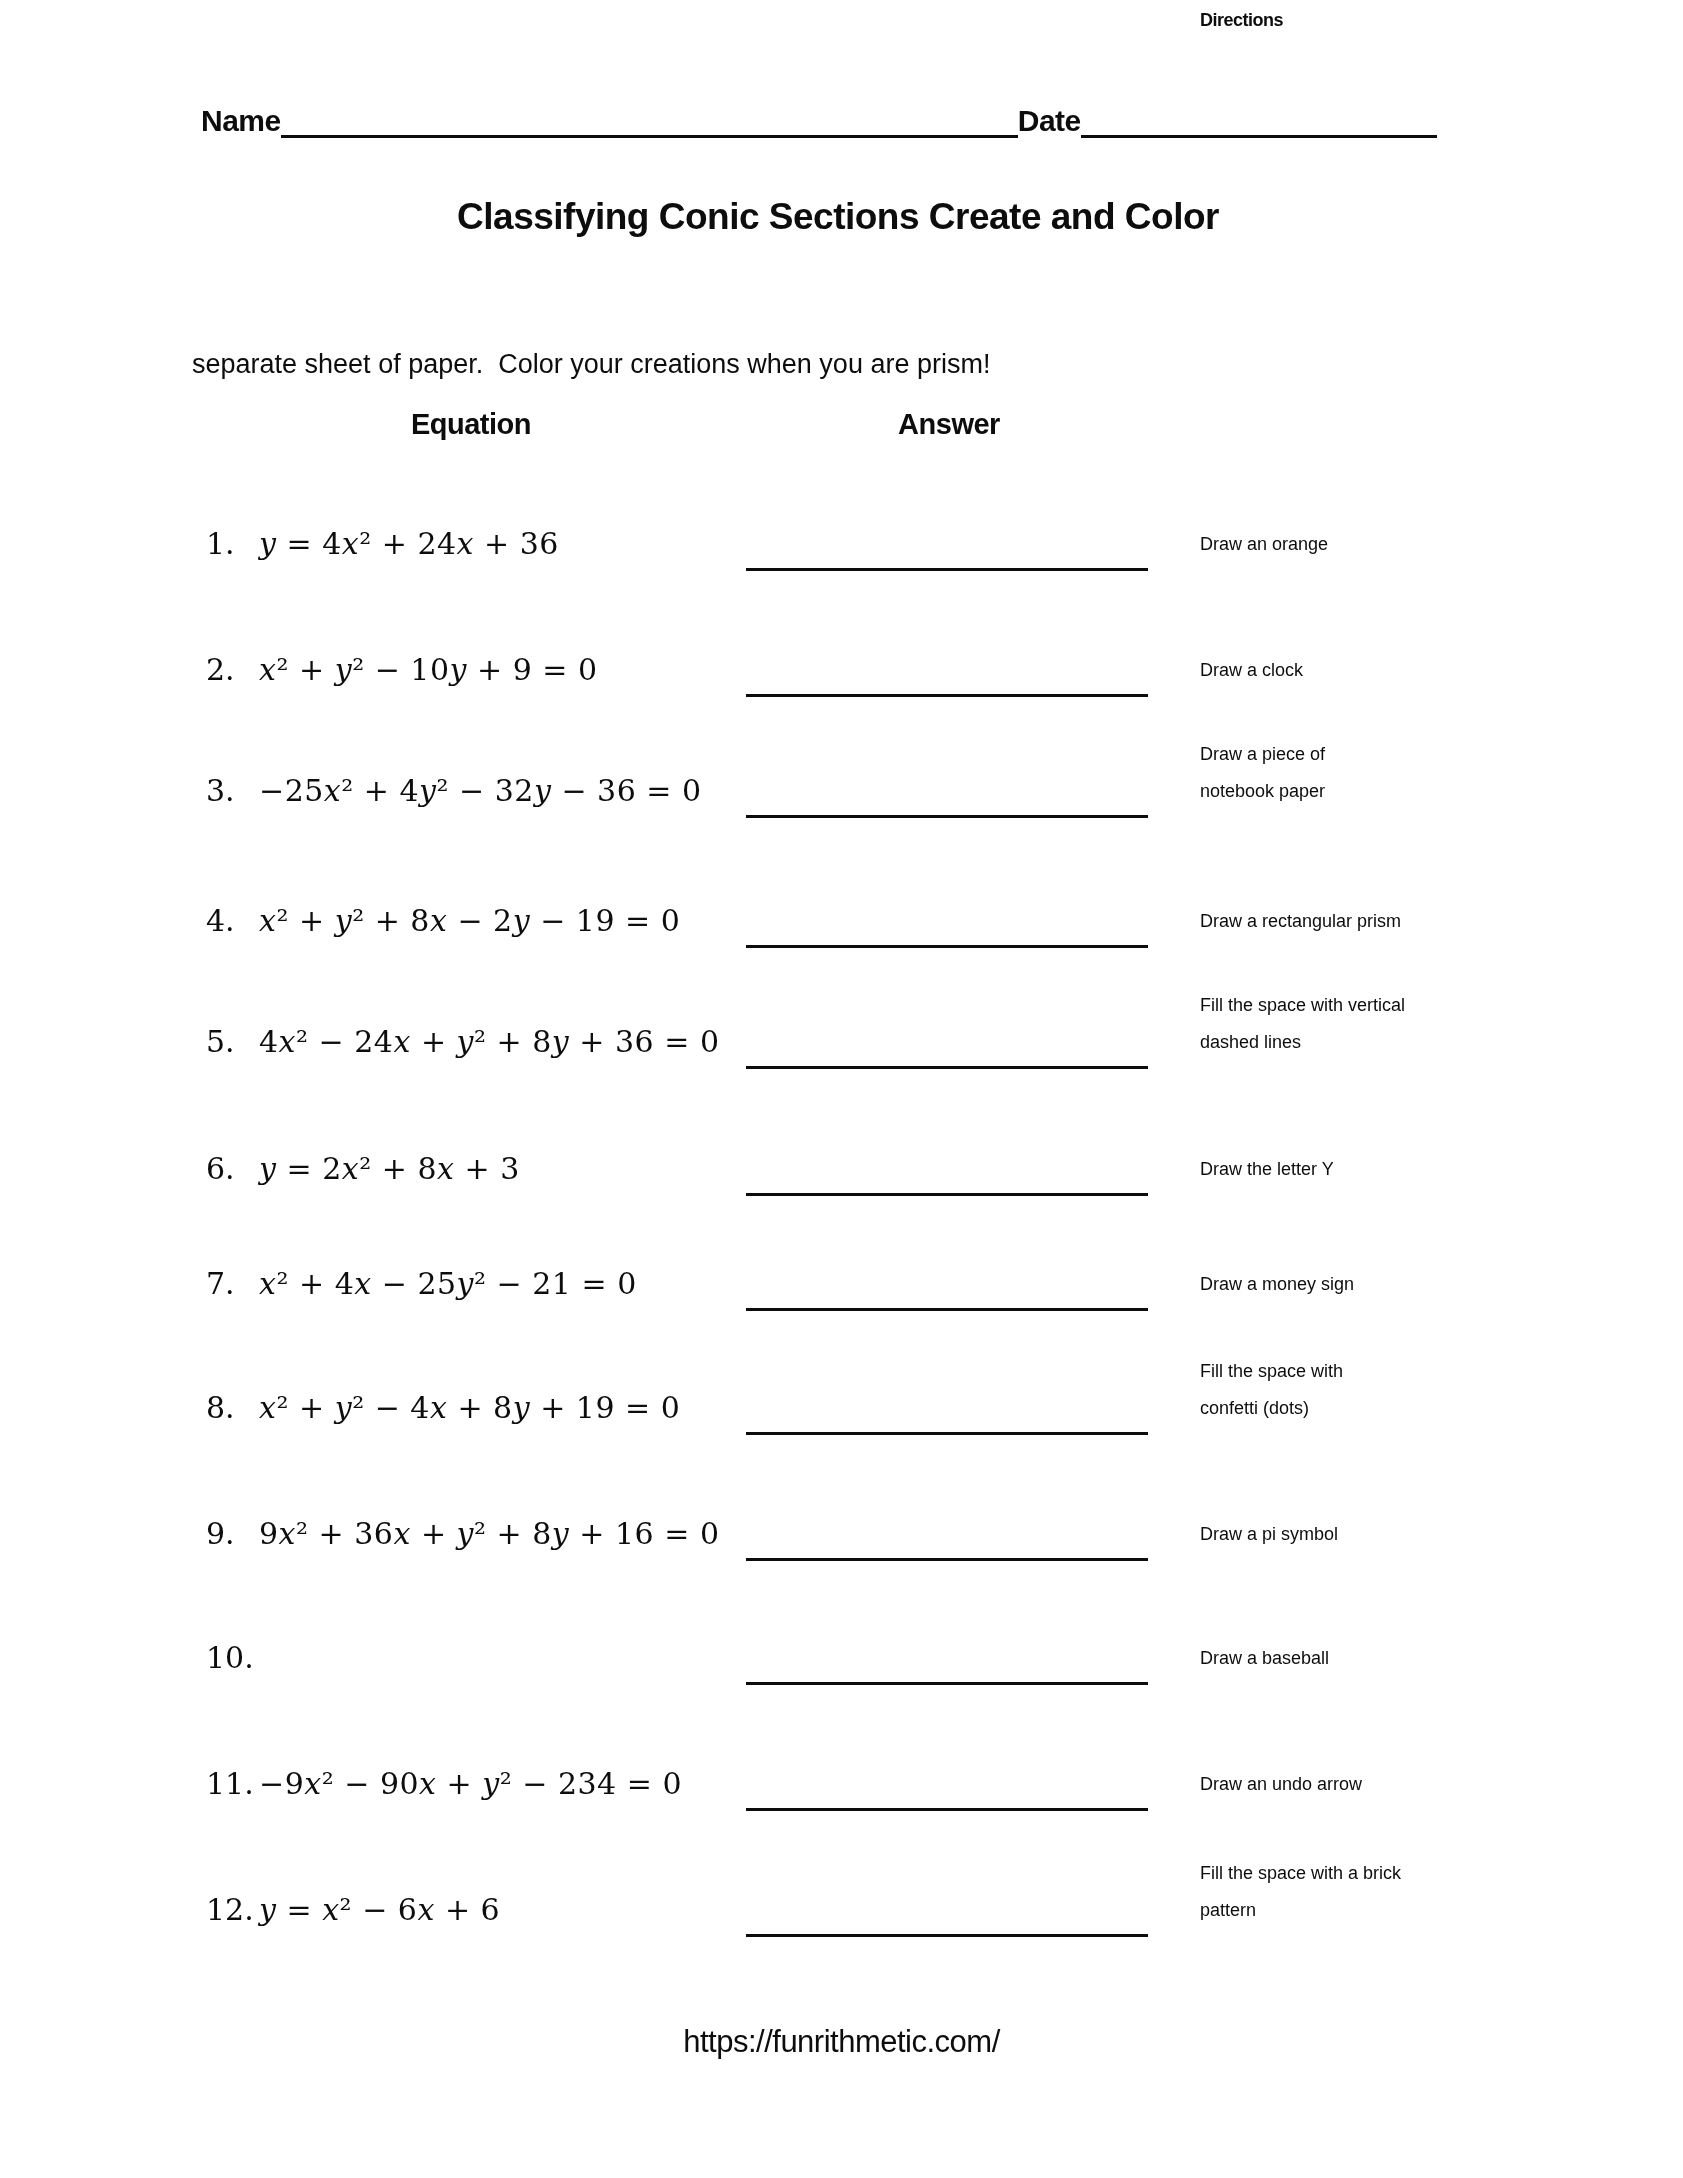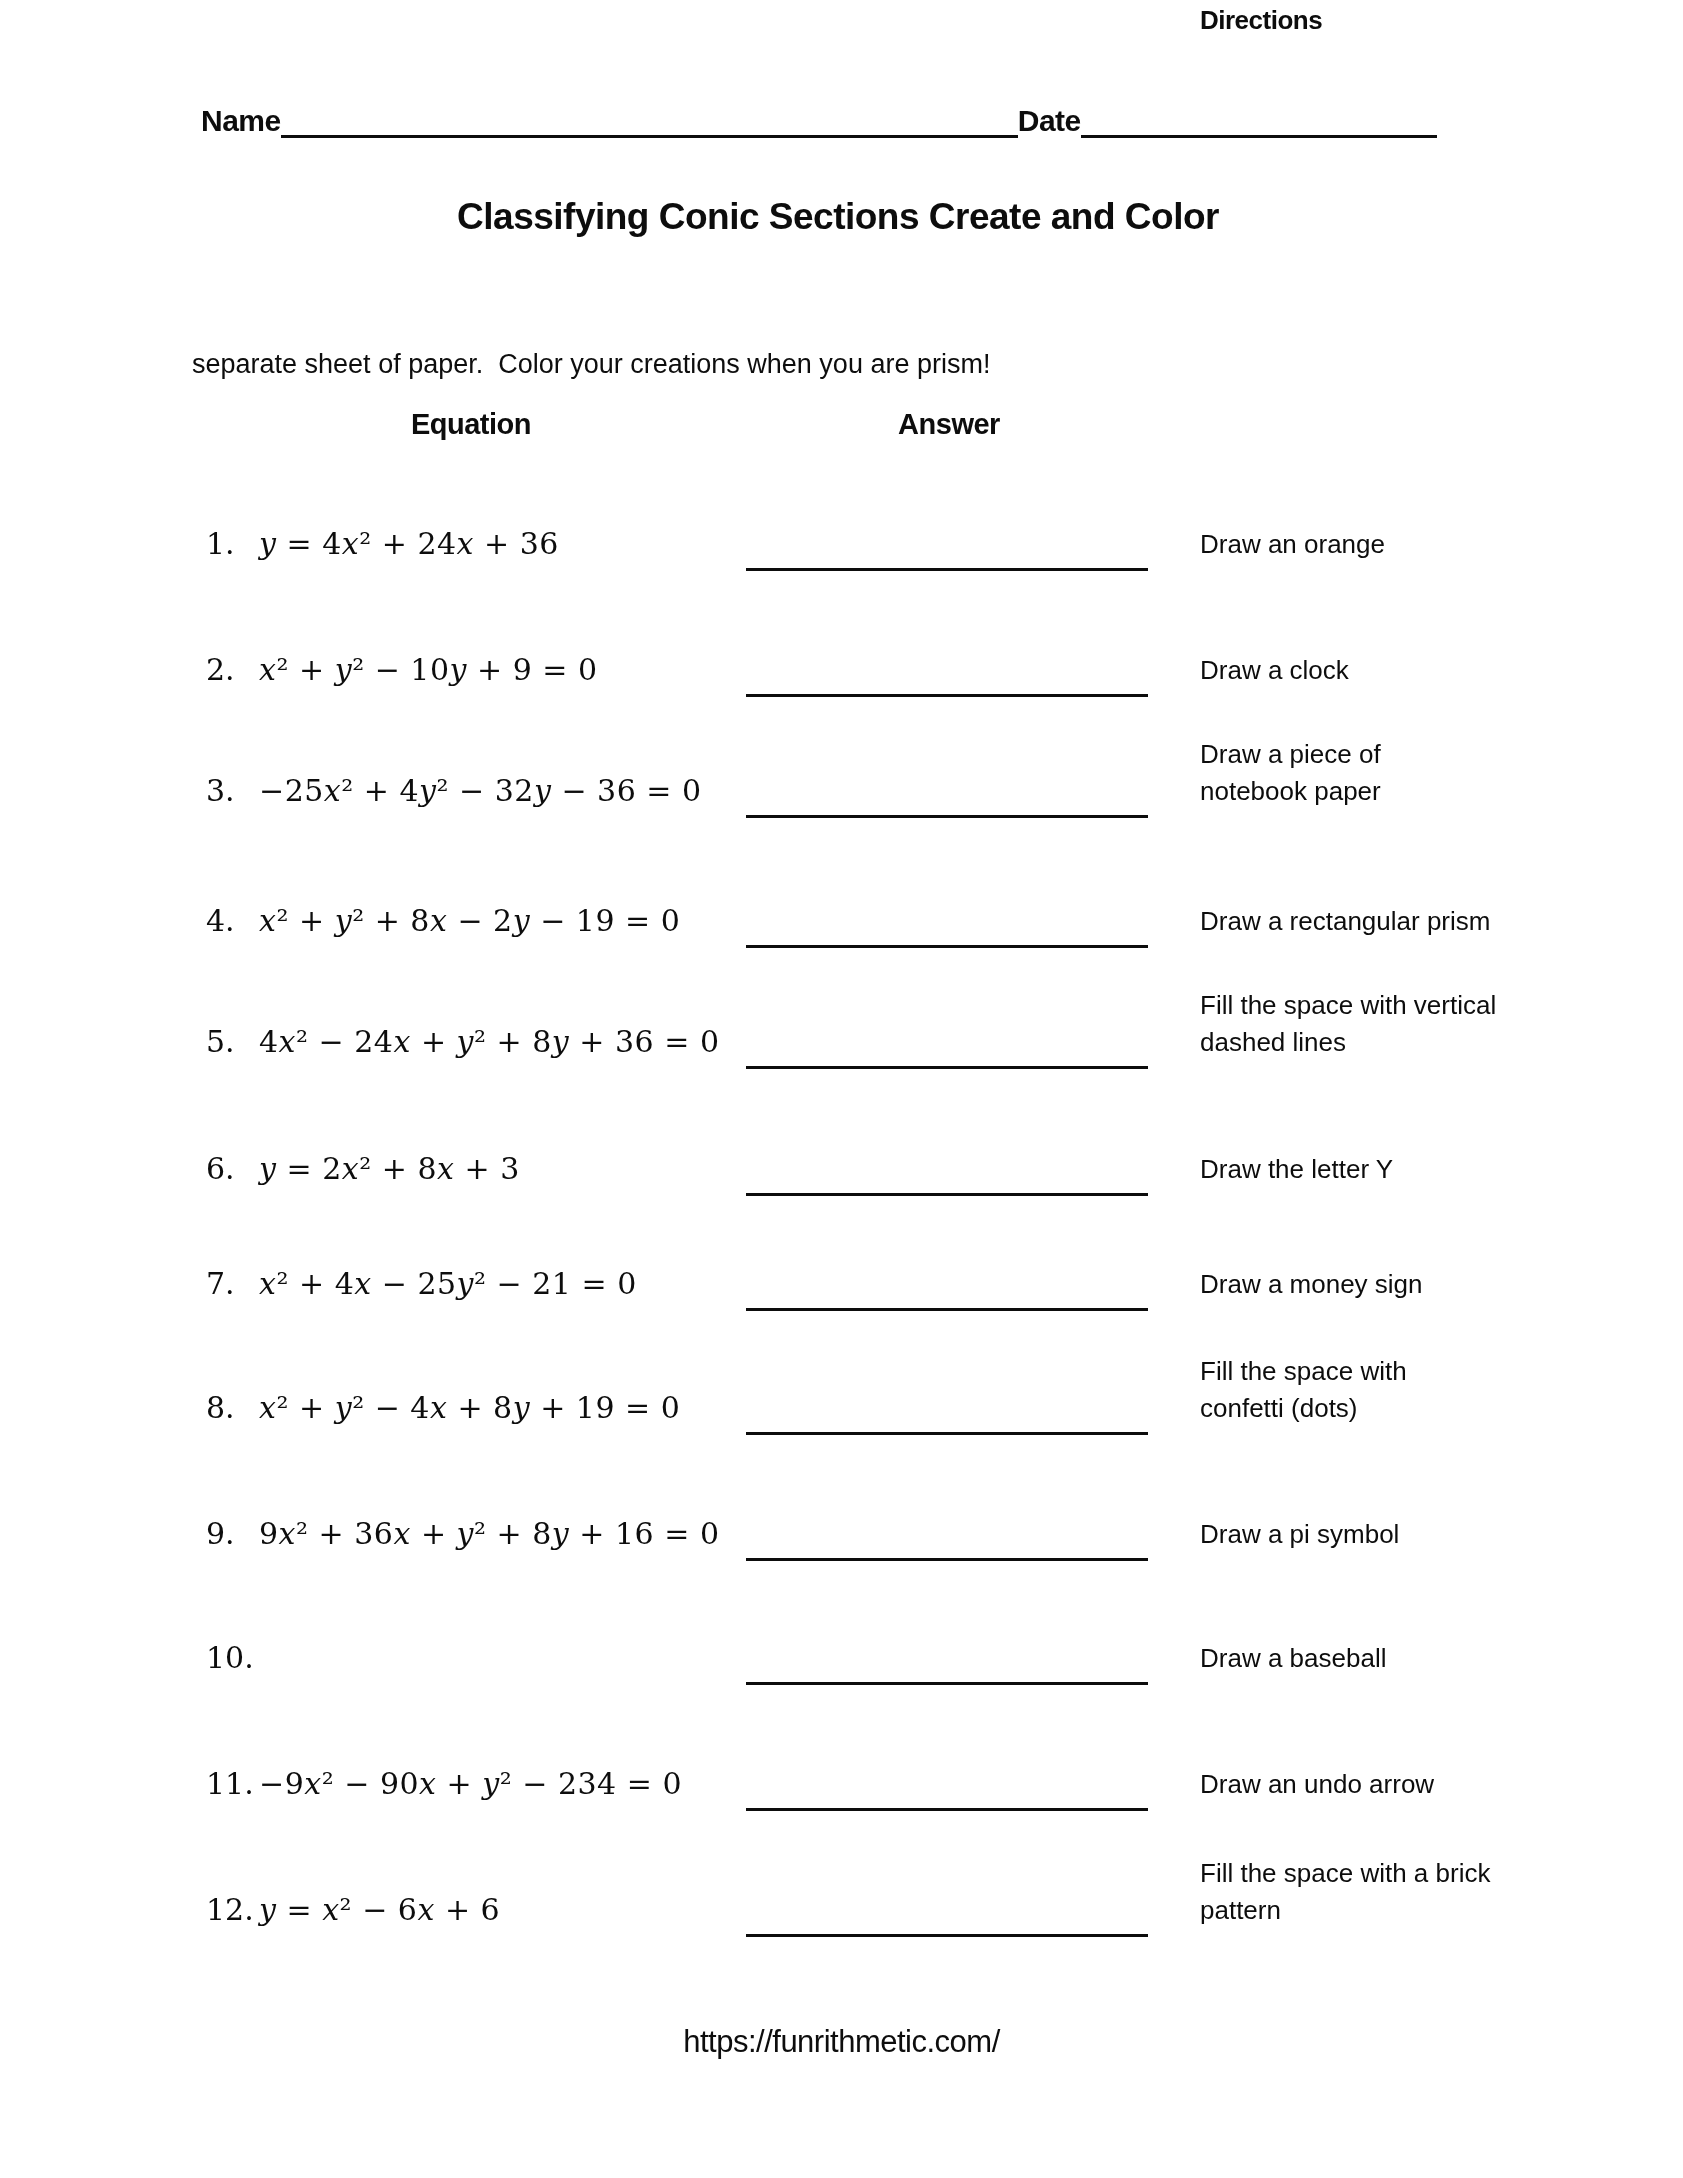--- a/index.html
+++ b/index.html
@@ -58,21 +58,21 @@
     font-family:"DejaVu Serif", serif; font-size:30px; line-height:40px;
     white-space:nowrap; letter-spacing:0.5px;
   }
   .eqn i{font-style:italic;}
   .answer-line{
     position:absolute; left:746px; top:44px; width:402px; height:0;
     border-bottom:3px solid #0d0d0d;
   }
   .dir{
     position:absolute; left:1200px; top:2px; width:337px;
-    font-size:26px; line-height:37px;
+    font-size:18px; line-height:37px;
   }
   .dir.two{top:-35px;}
 
   
   .footer-url{
     position:absolute; top:2024px; left:0; width:1683px;
     text-align:center; font-size:31px; letter-spacing:-0.5px;
   }
 </style>
 </head>

